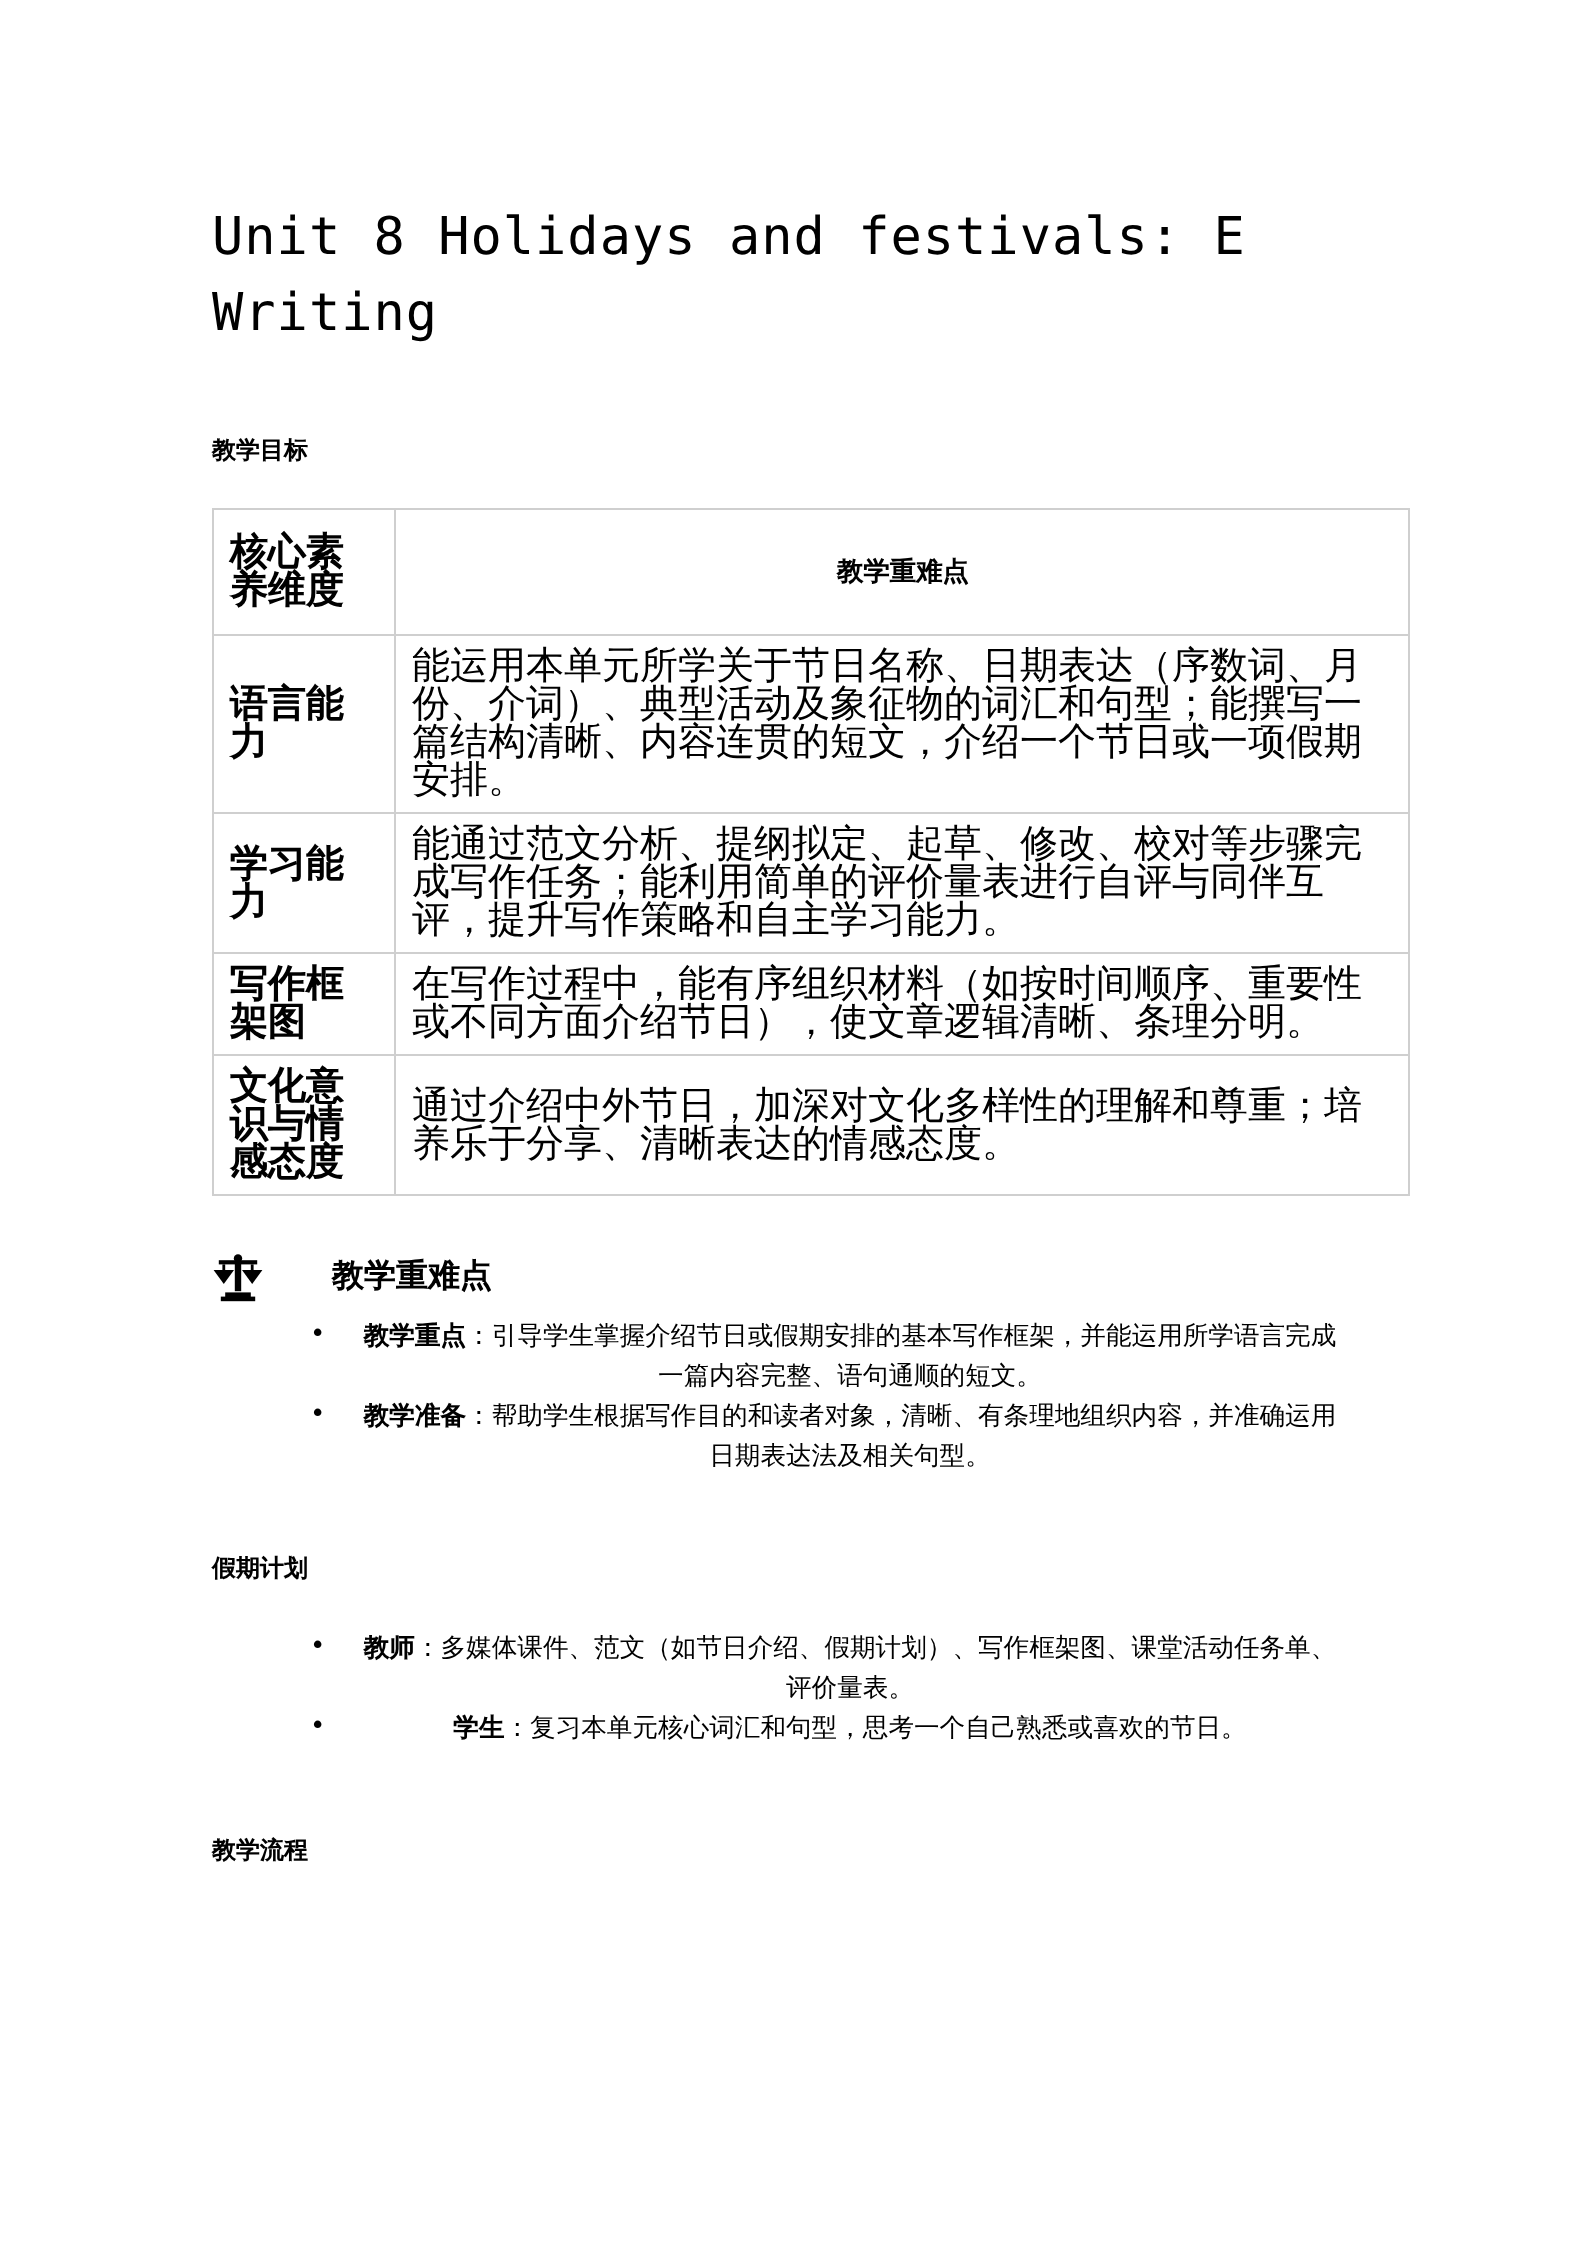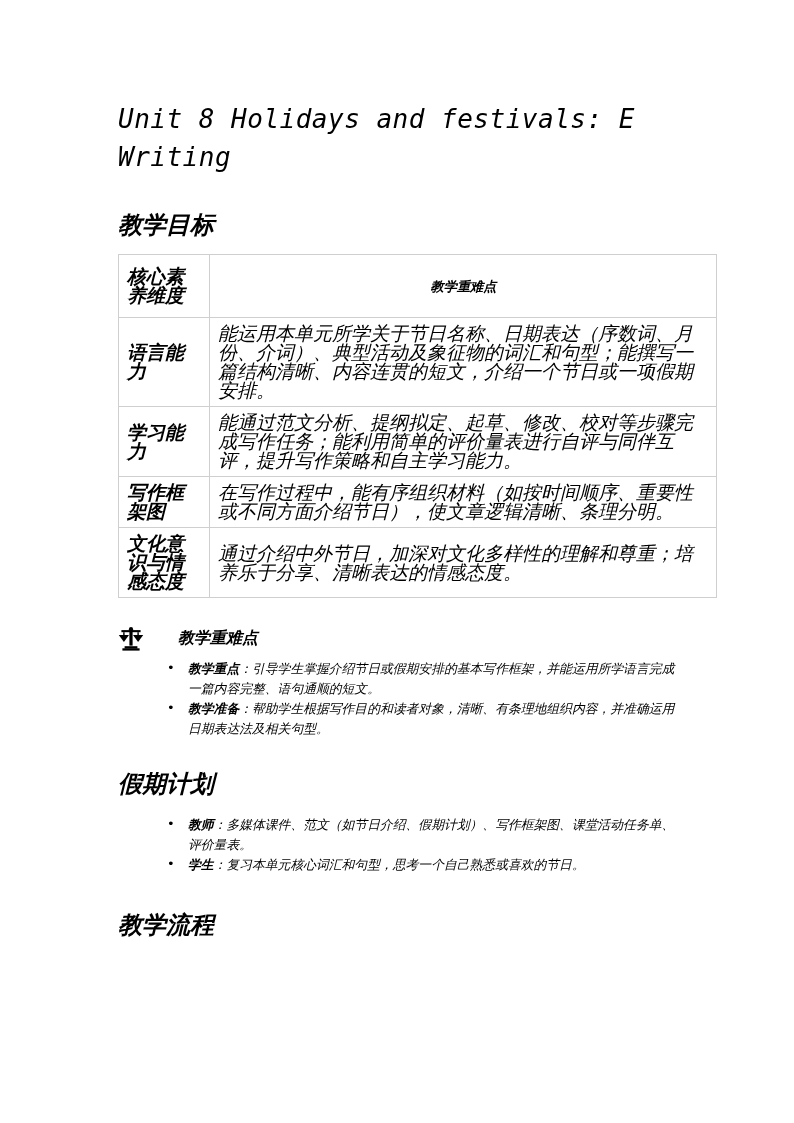--- a/index.html
+++ b/index.html
@@ -11,42 +11,41 @@
     width: 794px;
     height: 1123px;
     position: relative;
     overflow: hidden;
     font-family: "DejaVu Serif", "Liberation Serif", serif;
     color: #000000;
   }
 
   .page {
     position: absolute;
-    left: 118px;
+    left: 106px;
     top: 0;
     width: 568px;
-    font-style: italic;
   }
 
   
   .doc-title {
     font-family: "DejaVu Sans Mono", "Liberation Mono", monospace;
     font-size: 26px;
     line-height: 38px;
     font-weight: normal;
     letter-spacing: 0.5px;
     margin: 0;
     padding-top: 100px;
     width: 545px;
   }
 
   
   .h-section {
     font-family: "DejaVu Serif", "Liberation Serif", serif;
-    font-size: 24px;
+    font-size: 12px;
     font-weight: bold;
     line-height: 26px;
     margin: 0;
   }
   .h-goals   { padding-top: 36px; }
   .h-prep    { padding-top: 32px; }
   .h-flow    { padding-top: 36px; }
 
   .h-key {
     font-family: "DejaVu Serif", "Liberation Serif", serif;
@@ -105,20 +104,21 @@
   }
   tr.hdr td.col-dim {
     text-align: left;
   }
 
   
   ul.bul {
     margin: 7px 0 0 0;
     padding: 0 0 0 49px;
     list-style: none;
+    text-align: center;
   }
   ul.bul li {
     position: relative;
     font-family: "DejaVu Sans", "Liberation Sans", sans-serif;
     font-size: 12.8px;
     line-height: 19.5px;
     padding-left: 21px;
     margin-bottom: 1px;
   }
   ul.bul li::before {

